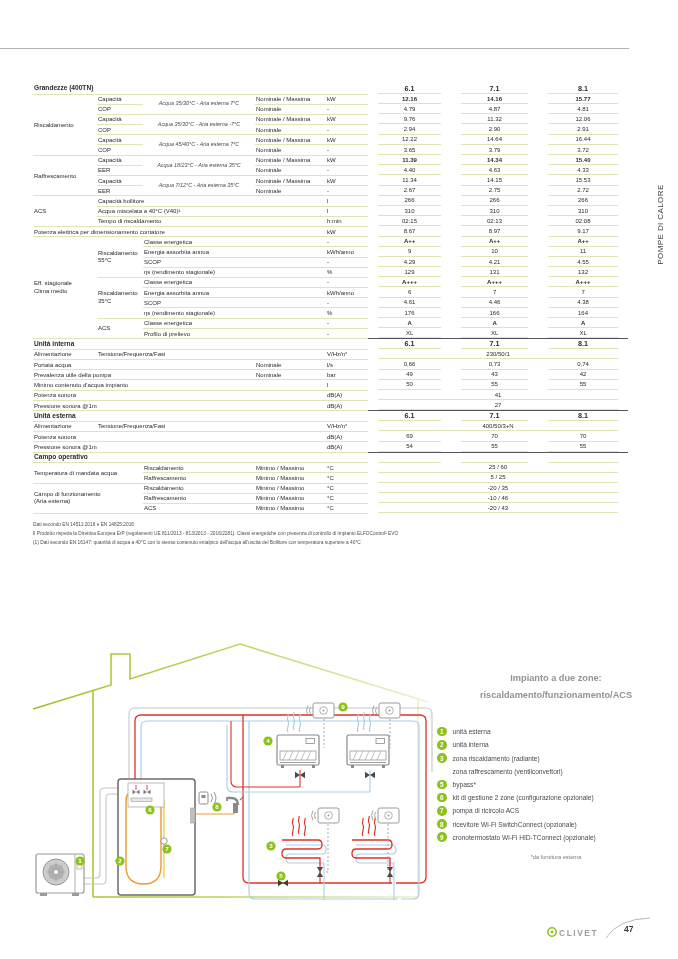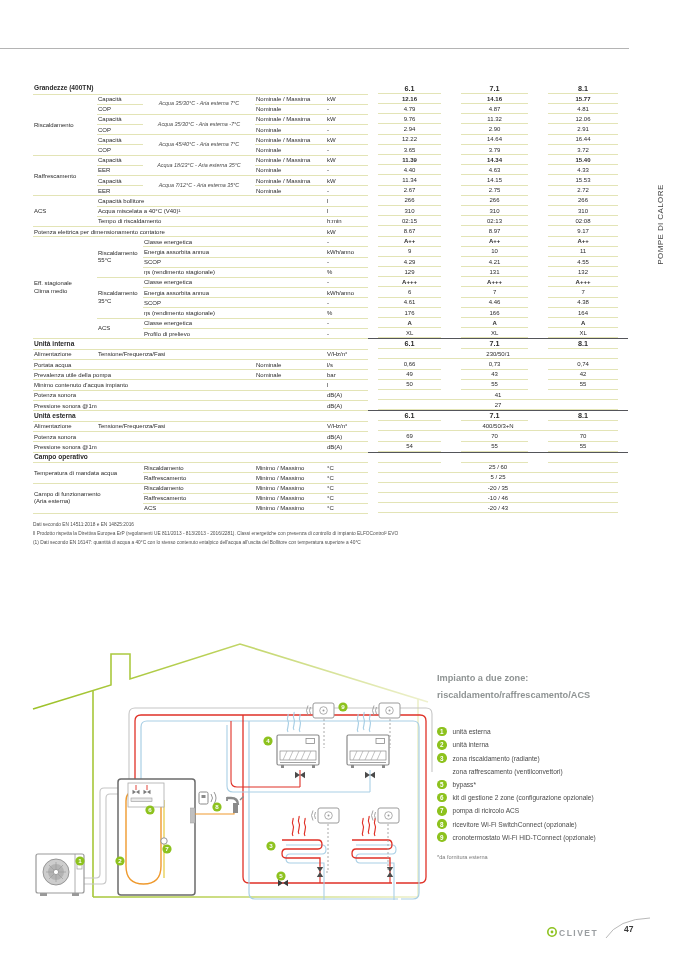--- a/index.html
+++ b/index.html
@@ -23,21 +23,21 @@
            display:flex;align-items:center;justify-content:center;}
   td.b div{font-weight:700;}
   td.hl{font-weight:700;}
   td.hl div{font-size:6.6px;}
   td.hv div{font-weight:700;font-size:7.2px;}
   tr.sec td{border-top:1px solid #54555a;}
   
   .footnotes{position:absolute;left:33px;top:522px;width:600px;}
   .fn{font-size:4.8px;color:#4f4f4f;margin-bottom:2.6px;line-height:1.35;}
   
-  .legend{position:absolute;left:437px;top:670px;width:238px;}
+  .legend{position:absolute;left:437px;top:670px;width:238px;text-align:center;}
   .lg-title{font-weight:700;font-size:9.2px;color:#8f9494;line-height:1.8;}
   .lg-items{margin-top:22px;}
   .lg-item{display:flex;align-items:center;gap:6px;height:13.2px;}
   .lg-bullet{flex:0 0 auto;width:9.5px;height:9.5px;border-radius:50%;background:#8dc21e;
              color:#fff;font-size:6.3px;font-weight:700;display:inline-flex;
              align-items:center;justify-content:center;}
   .lg-bullet.empty{background:transparent;}
   .lg-label{font-size:6.6px;color:#4a4a4a;white-space:nowrap;}
   .lg-footnote{margin-top:10px;font-size:5.6px;color:#7a7a7a;}
   
@@ -1003,21 +1003,21 @@
         <g>
           <circle cx="343" cy="707" r="4.6" fill="#8dc21e"></circle>
           <text x="343" y="709.2" text-anchor="middle" font-size="6.2" font-weight="bold" fill="#fff">9</text>
         </g>
       </g>
   </svg>
 
   <div class="legend">
     <div class="lg-title">
       <div>Impianto a due zone:</div>
-      <div>riscaldamento/raffrescamento/ACS</div>
+      <div>riscaldamento/funzionamento/ACS</div>
     </div>
     <div class="lg-items">
         <div class="lg-item">
           <span class="lg-bullet">1</span>
           <span class="lg-label">unità esterna</span>
         </div>
         <div class="lg-item">
           <span class="lg-bullet">2</span>
           <span class="lg-label">unità interna</span>
         </div>

